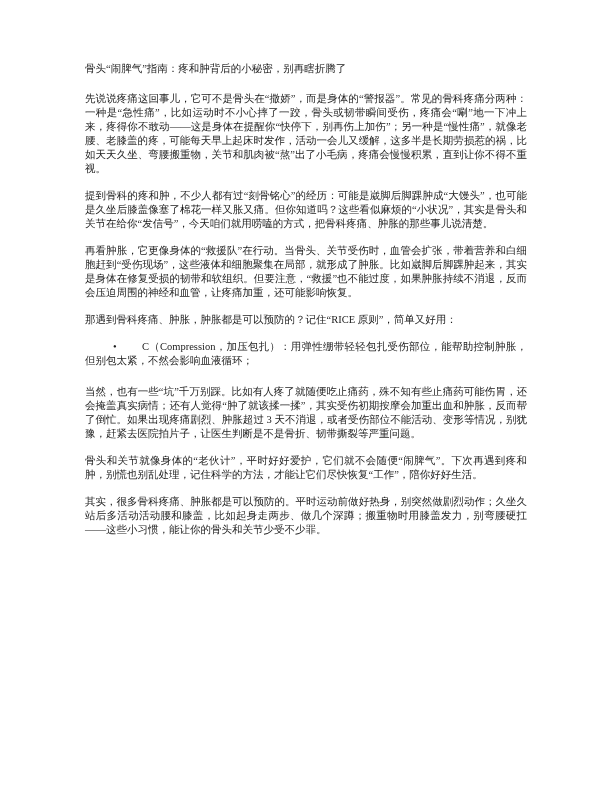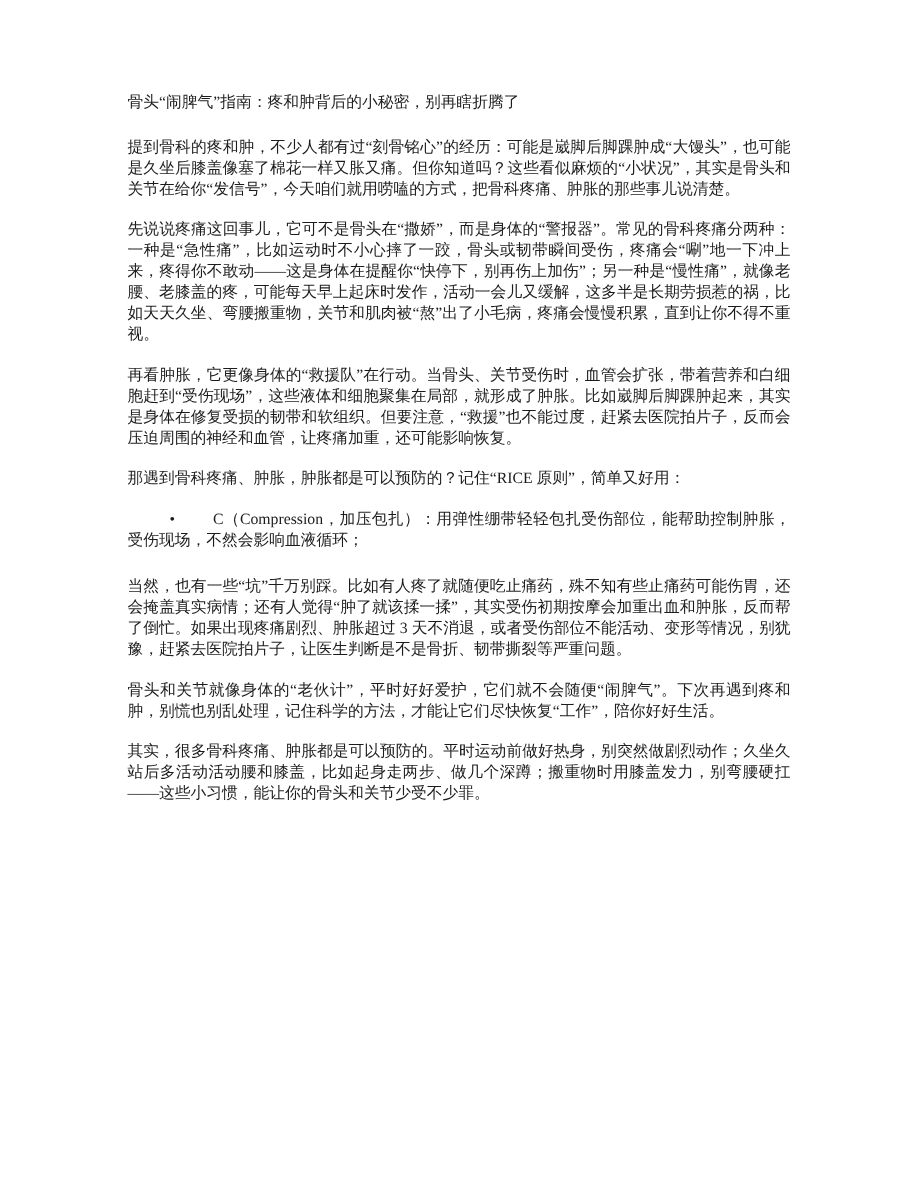--- a/index.html
+++ b/index.html
@@ -46,32 +46,32 @@
   }
 </style>
 </head>
 <body>
 
 <div class="page">
   <div class="content">
 
     <p class="doc-title">骨头“闹脾气”指南：疼和肿背后的小秘密，别再瞎折腾了</p>
 
+    <p class="para">先说说疼痛这回事儿，它可不是骨头在“撒娇”，而是身体的“警报器”。常见的骨科疼痛分两种：一种是“急性痛”，比如运动时不小心摔了一跤，骨头或韧带瞬间受伤，疼痛会“唰”地一下冲上来，疼得你不敢动——这是身体在提醒你“快停下，别再伤上加伤”；另一种是“慢性痛”，就像老腰、老膝盖的疼，可能每天早上起床时发作，活动一会儿又缓解，这多半是长期劳损惹的祸，比如天天久坐、弯腰搬重物，关节和肌肉被“熬”出了小毛病，疼痛会慢慢积累，直到让你不得不重视。</p>
+
     <p class="para">提到骨科的疼和肿，不少人都有过“刻骨铭心”的经历：可能是崴脚后脚踝肿成“大馒头”，也可能是久坐后膝盖像塞了棉花一样又胀又痛。但你知道吗？这些看似麻烦的“小状况”，其实是骨头和关节在给你“发信号”，今天咱们就用唠嗑的方式，把骨科疼痛、肿胀的那些事儿说清楚。</p>
 
-    <p class="para">先说说疼痛这回事儿，它可不是骨头在“撒娇”，而是身体的“警报器”。常见的骨科疼痛分两种：一种是“急性痛”，比如运动时不小心摔了一跤，骨头或韧带瞬间受伤，疼痛会“唰”地一下冲上来，疼得你不敢动——这是身体在提醒你“快停下，别再伤上加伤”；另一种是“慢性痛”，就像老腰、老膝盖的疼，可能每天早上起床时发作，活动一会儿又缓解，这多半是长期劳损惹的祸，比如天天久坐、弯腰搬重物，关节和肌肉被“熬”出了小毛病，疼痛会慢慢积累，直到让你不得不重视。</p>
-
-    <p class="para">再看肿胀，它更像身体的“救援队”在行动。当骨头、关节受伤时，血管会扩张，带着营养和白细胞赶到“受伤现场”，这些液体和细胞聚集在局部，就形成了肿胀。比如崴脚后脚踝肿起来，其实是身体在修复受损的韧带和软组织。但要注意，“救援”也不能过度，赶紧去医院拍片子，反而会压迫周围的神经和血管，让疼痛加重，还可能影响恢复。</p>
+    <p class="para">再看肿胀，它更像身体的“救援队”在行动。当骨头、关节受伤时，血管会扩张，带着营养和白细胞赶到“受伤现场”，这些液体和细胞聚集在局部，就形成了肿胀。比如崴脚后脚踝肿起来，其实是身体在修复受损的韧带和软组织。但要注意，“救援”也不能过度，如果肿胀持续不消退，反而会压迫周围的神经和血管，让疼痛加重，还可能影响恢复。</p>
 
     <p class="para">那遇到骨科疼痛、肿胀，肿胀都是可以预防的？记住“RICE 原则”，简单又好用：</p>
 
 
 
     <p class="bullet">
-      <span class="bullet-mark">•</span><span>C（Compression，加压包扎）：用弹性绷带轻轻包扎受伤部位，能帮助控制肿胀，受伤现场，不然会影响血液循环；</span>
+      <span class="bullet-mark">•</span><span>C（Compression，加压包扎）：用弹性绷带轻轻包扎受伤部位，能帮助控制肿胀，但别包太紧，不然会影响血液循环；</span>
     </p>
 
 
     <p class="para">当然，也有一些“坑”千万别踩。比如有人疼了就随便吃止痛药，殊不知有些止痛药可能伤胃，还会掩盖真实病情；还有人觉得“肿了就该揉一揉”，其实受伤初期按摩会加重出血和肿胀，反而帮了倒忙。如果出现疼痛剧烈、肿胀超过 3 天不消退，或者受伤部位不能活动、变形等情况，别犹豫，赶紧去医院拍片子，让医生判断是不是骨折、韧带撕裂等严重问题。</p>
 
     <p class="para">骨头和关节就像身体的“老伙计”，平时好好爱护，它们就不会随便“闹脾气”。下次再遇到疼和肿，别慌也别乱处理，记住科学的方法，才能让它们尽快恢复“工作”，陪你好好生活。</p>
 
     <p class="para">其实，很多骨科疼痛、肿胀都是可以预防的。平时运动前做好热身，别突然做剧烈动作；久坐久站后多活动活动腰和膝盖，比如起身走两步、做几个深蹲；搬重物时用膝盖发力，别弯腰硬扛——这些小习惯，能让你的骨头和关节少受不少罪。</p>
 
   </div>

